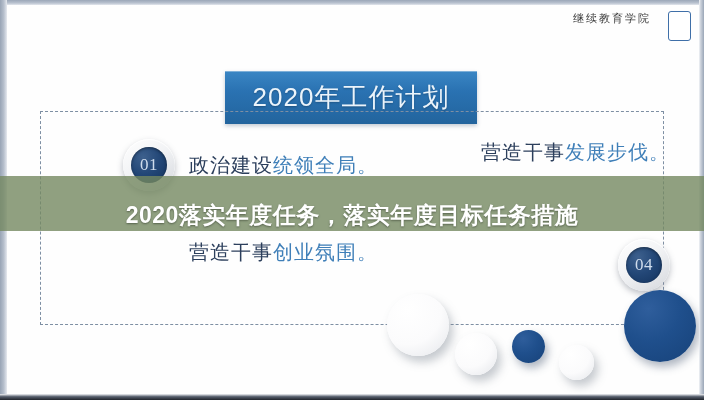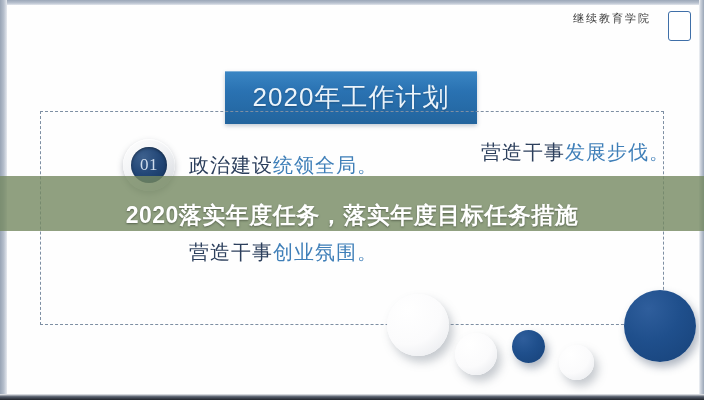--- a/index.html
+++ b/index.html
@@ -272,20 +272,25 @@
 
       <div class="plan-item pos-1">
         <span class="plan-text"><span>营造干事</span><span class="accent">发展步伐。</span></span>
       </div>
 
       <div class="plan-item pos-2">
         <span class="plan-text"><span>营造干事</span><span class="accent">创业氛围。</span></span>
       </div>
 
       <div class="plan-item pos-3">
+        <span class="badge">
+          <span class="badge-core">
+            <span class="badge-num">04</span>
+          </span>
+        </span>
       </div>
 
     </div>
 
     <div class="bubble white b0"></div>
     <div class="bubble white b1"></div>
     <div class="bubble blue  b2"></div>
     <div class="bubble white b3"></div>
     <div class="bubble blue  b4"></div>
 

